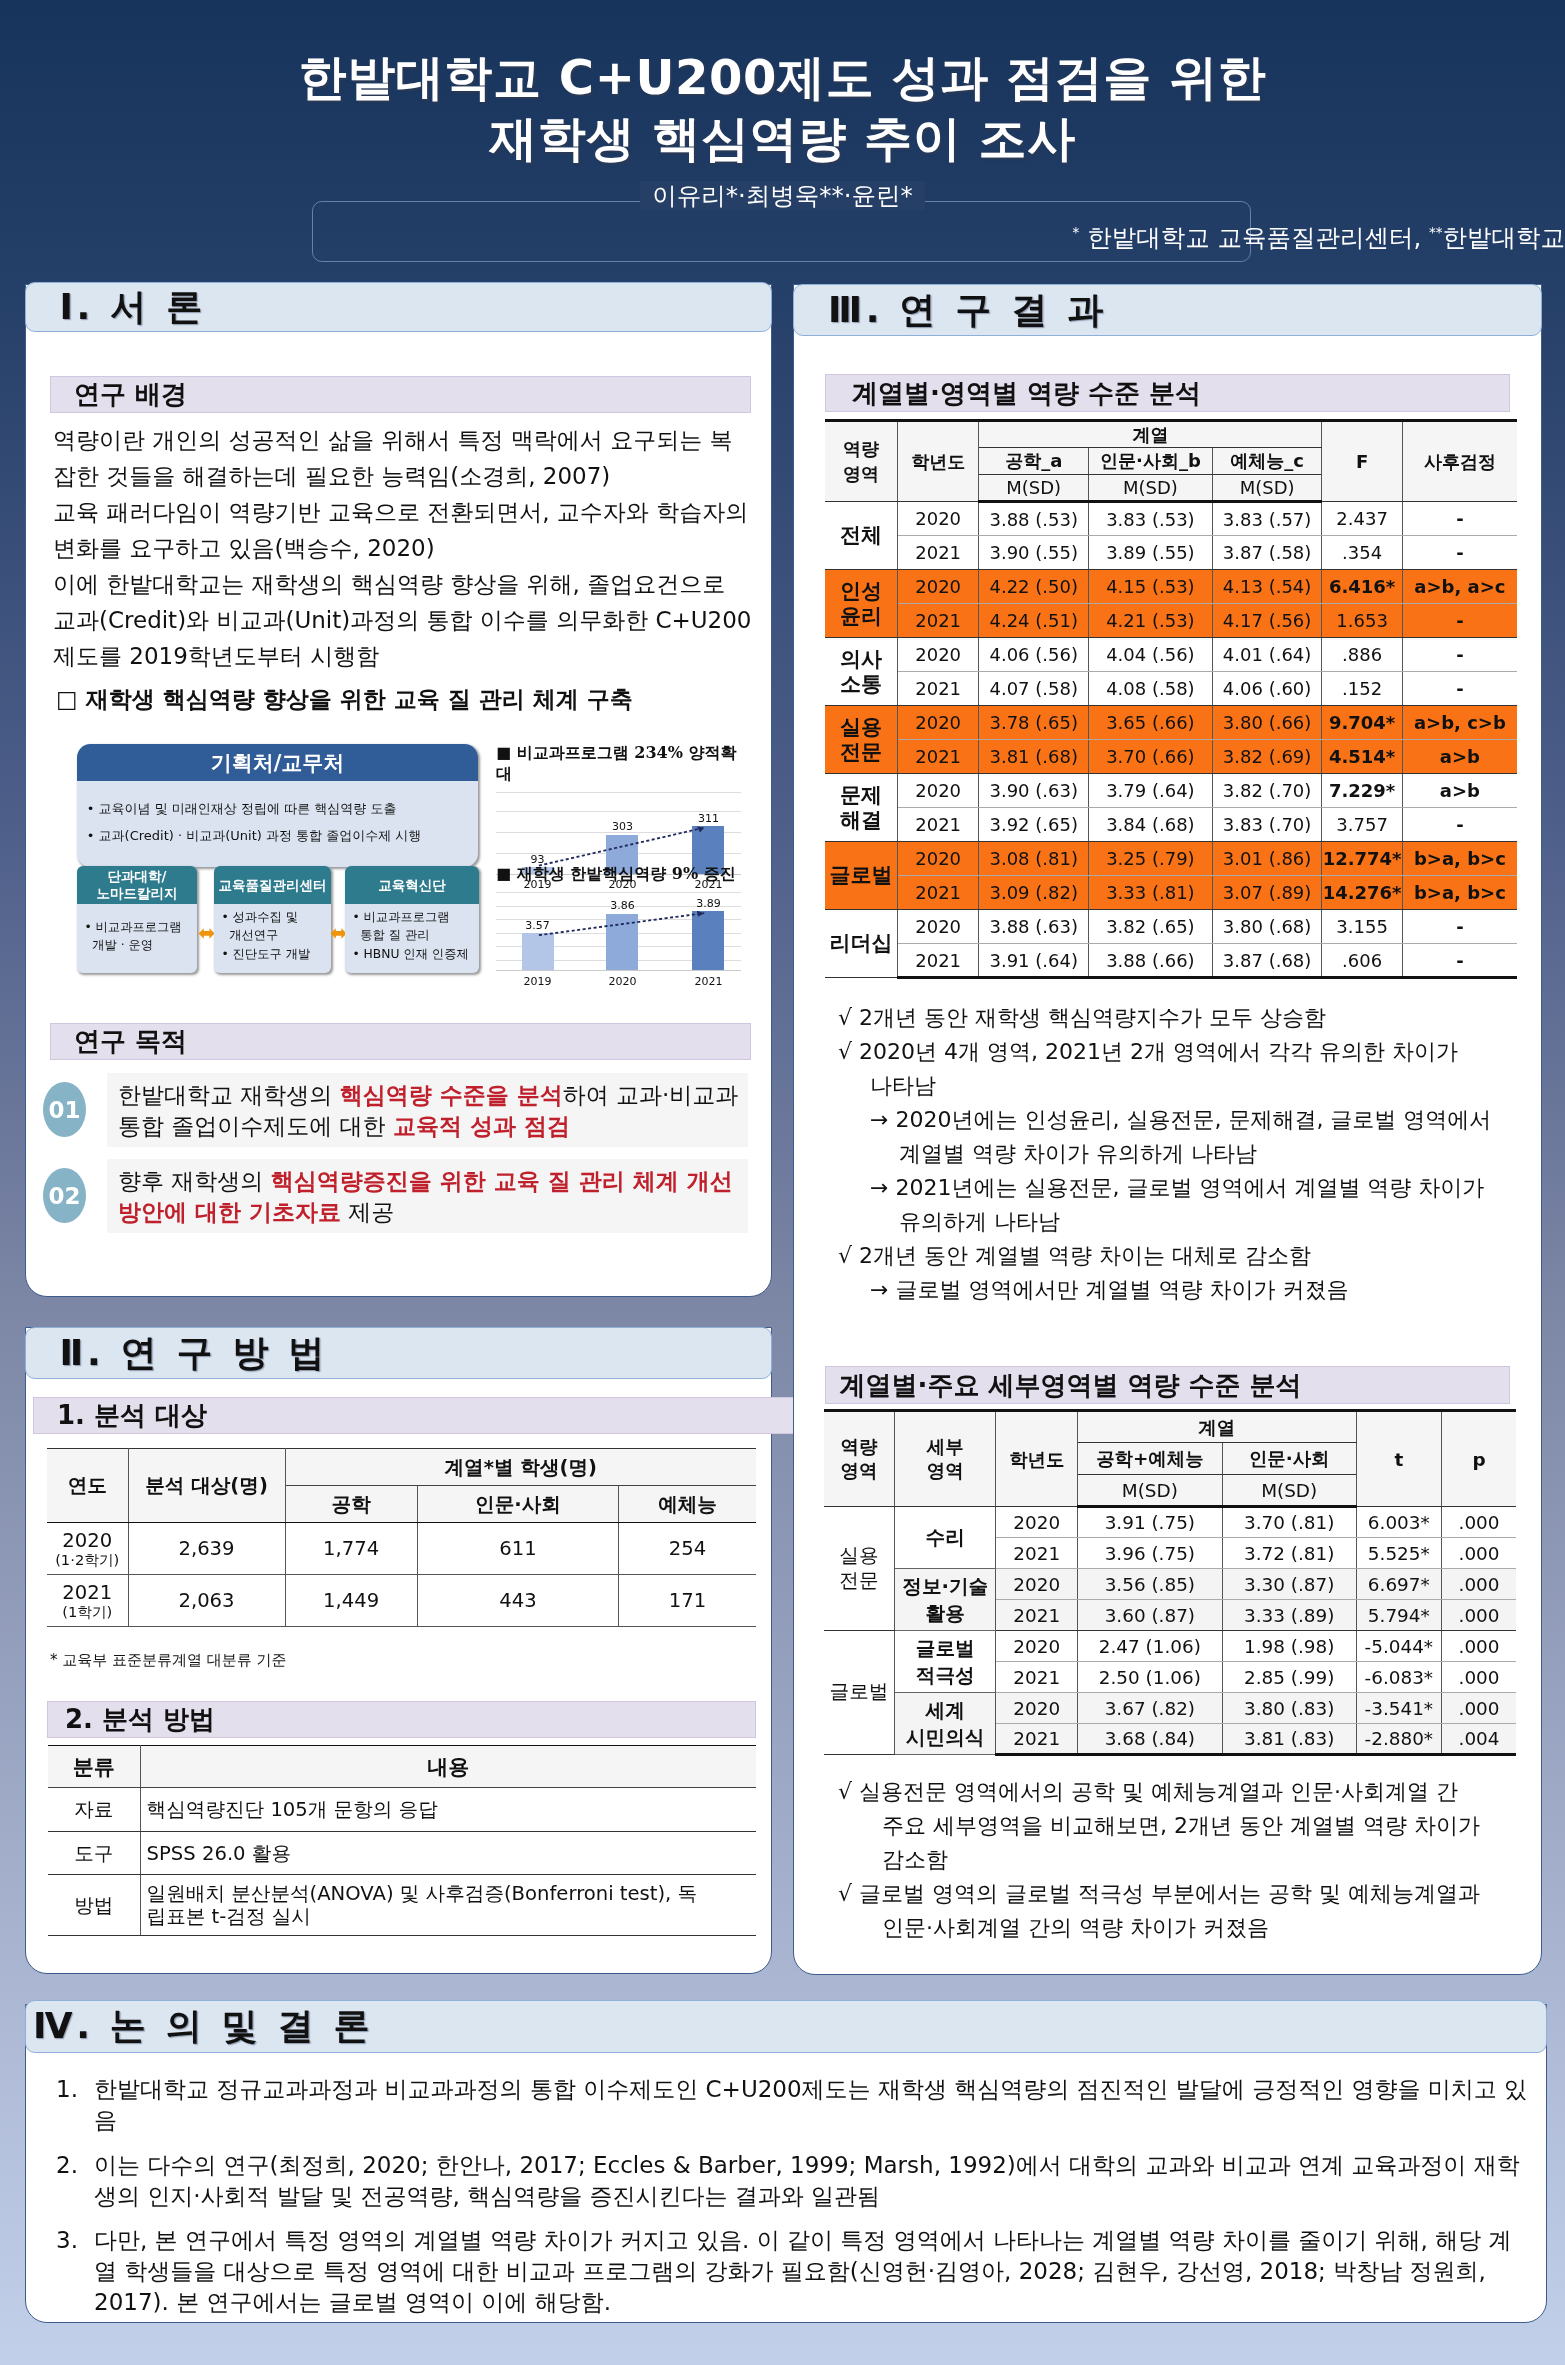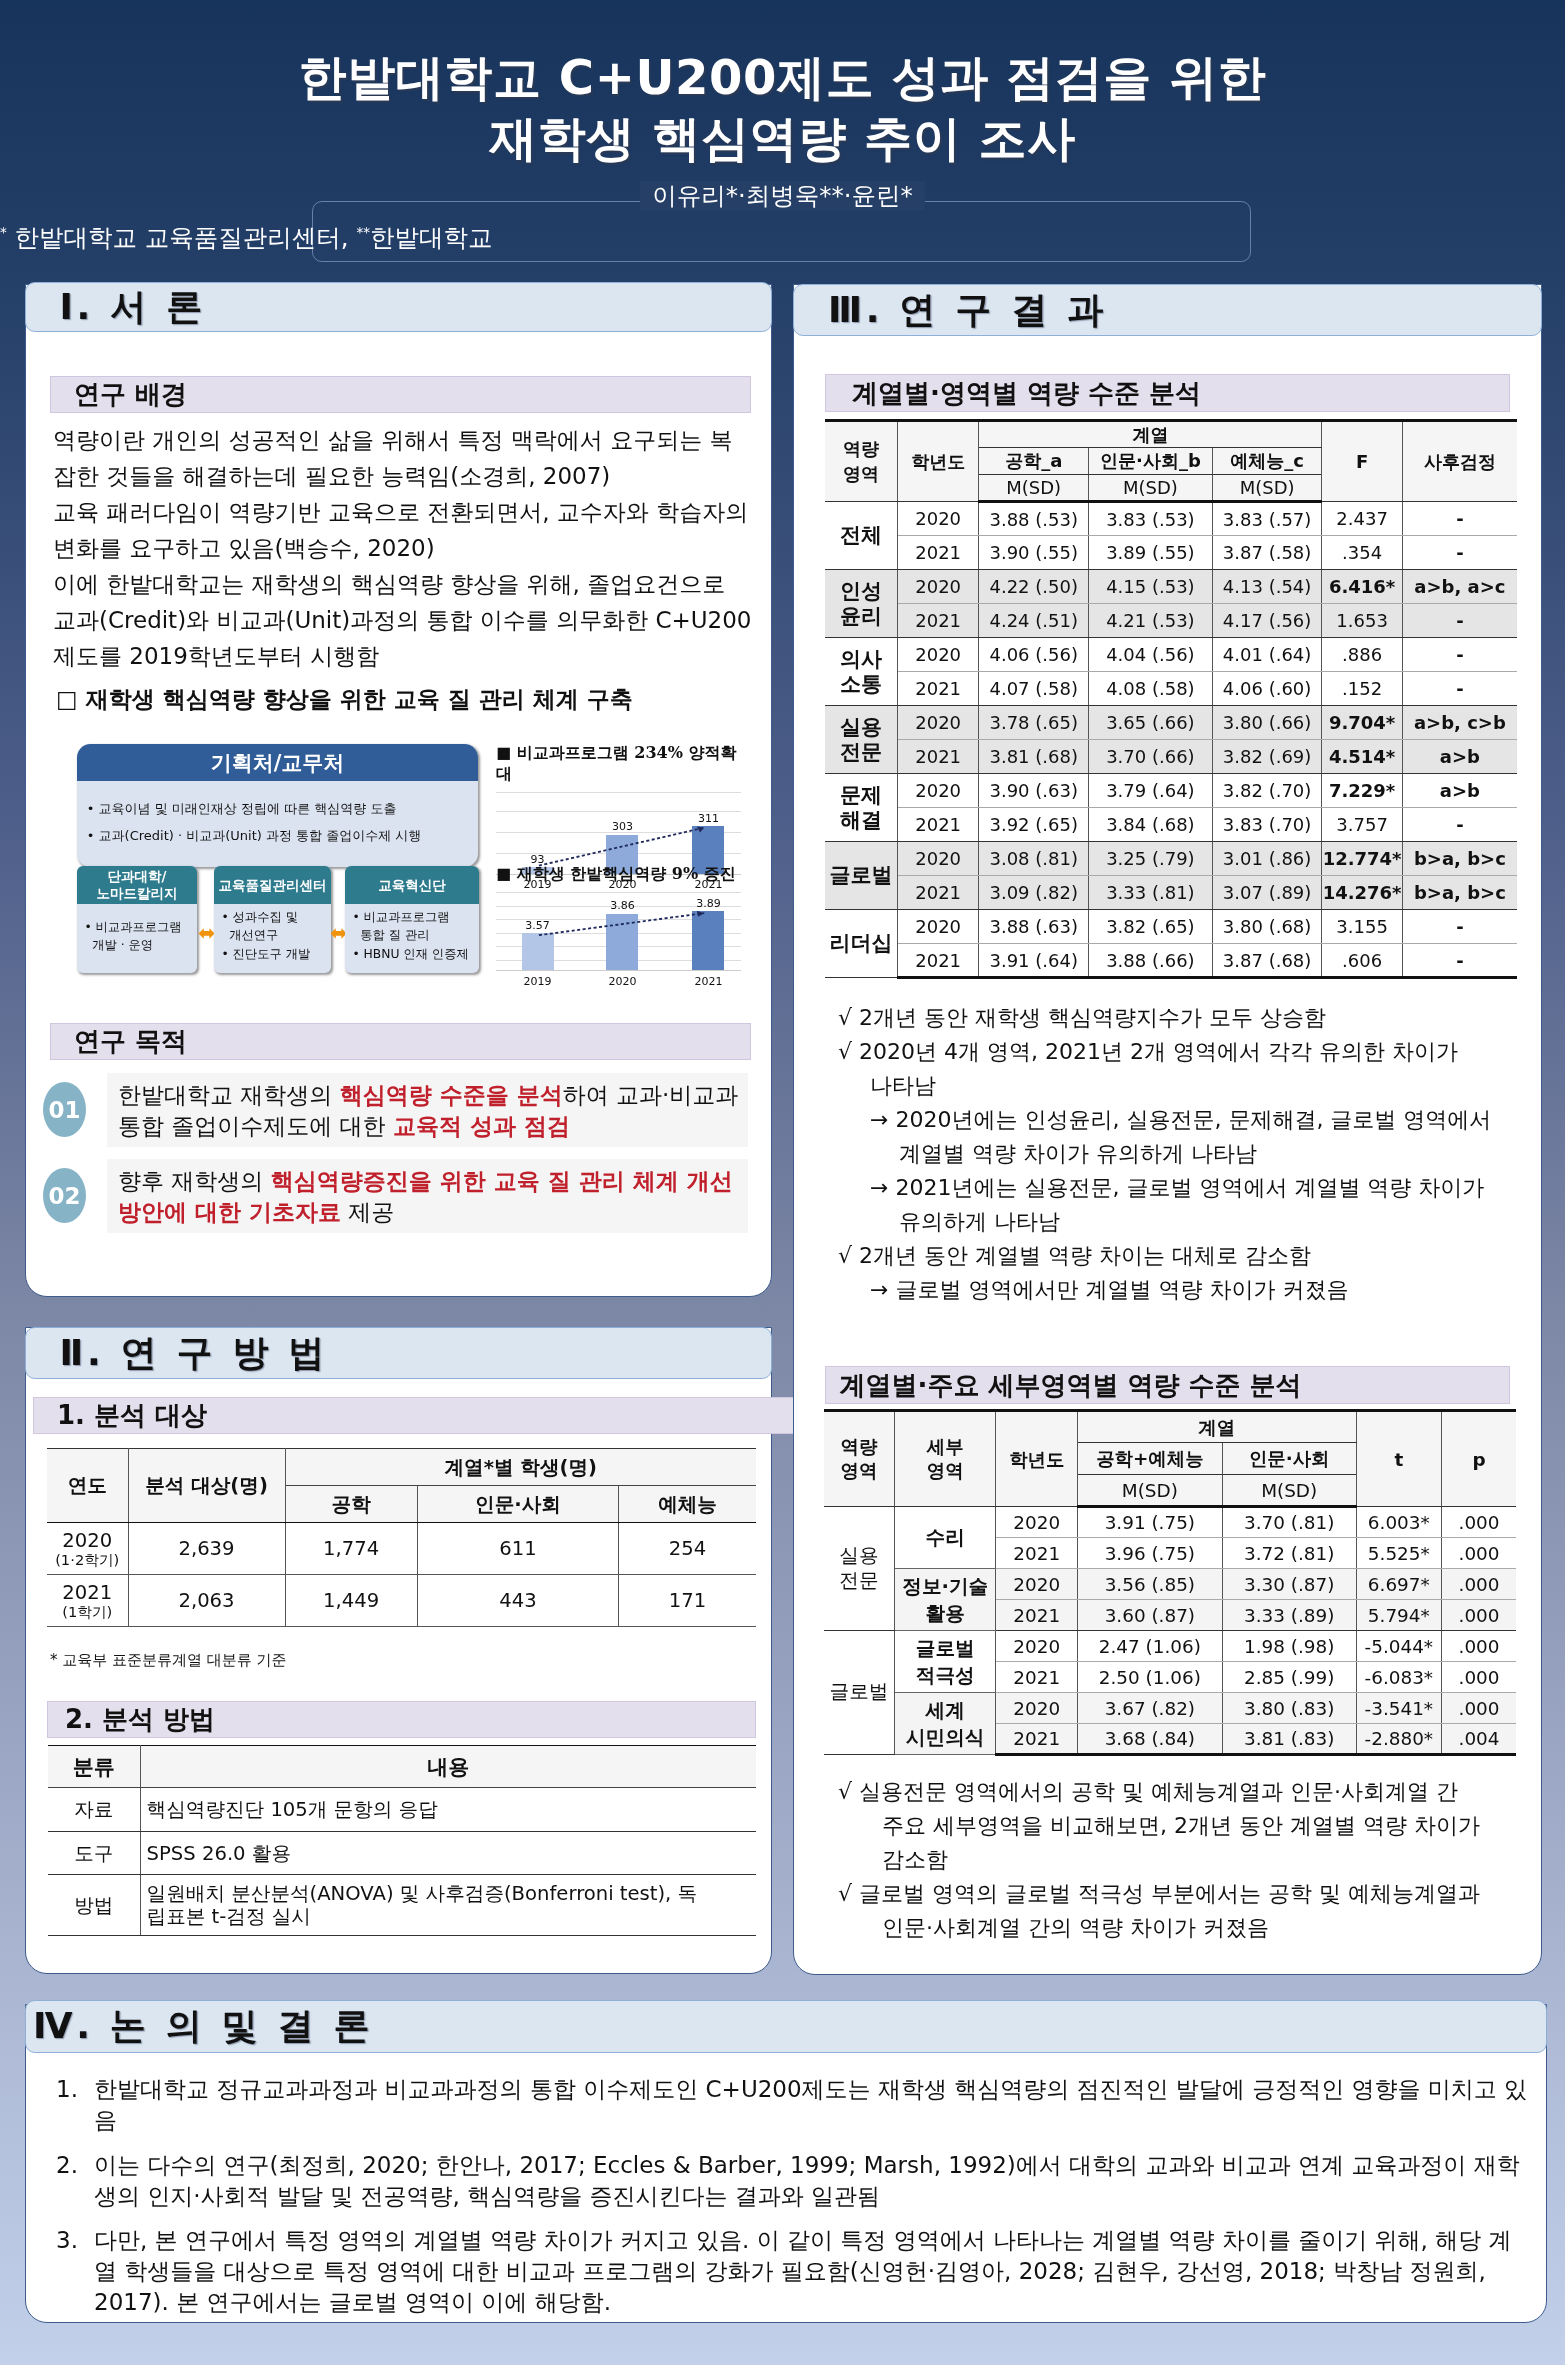--- a/index.html
+++ b/index.html
@@ -5,21 +5,21 @@
 *{box-sizing:border-box;margin:0;padding:0}
 html,body{width:1565px;height:2366px}
 body{font-family:"DejaVu Sans","Liberation Sans",sans-serif;color:#111;
   background:linear-gradient(180deg,#17345c 0%,#243f68 12%,#4e5f8a 35%,#7c86a5 55%,#a5b0cd 80%,#c2d0ea 100%);
   position:relative;overflow:hidden}
 .title{position:absolute;left:0;width:1565px;text-align:center;color:#fff;font-weight:bold;font-size:48px;
   text-shadow:1.8px 1.8px 1.2px #2b3a55;letter-spacing:0.6px}
 .t1{top:46px}.t2{top:107px}
 .authors{position:absolute;top:179px;left:0;width:1565px;text-align:center;color:#fff;font-size:24.5px}
 .affbox{position:absolute;top:201px;left:312px;width:939px;height:61px;border:1.2px solid #6680ab;border-radius:9.8px}
-.aff{position:absolute;top:221px;left:0;width:1565px;text-align:left;color:#fff;font-size:24.5px}
+.aff{position:absolute;top:221px;left:0;width:1565px;text-align:right;color:#fff;font-size:24.5px}
 .aff sup{font-size:13.5px}
 .panel{position:absolute;background:#fff;border:1.8px solid #3d5c8c;border-radius:0 0 22px 22px}
 .sec-head{position:absolute;background:#dce6f1;border:1.2px solid #8eb0d8;border-radius:9.8px;
   font-size:36px;font-weight:bold;padding-left:34px;display:flex;align-items:center;
   text-shadow:1.2px 1.2px 1.2px #8a96ab;letter-spacing:3.7px}
 .sub-head{position:absolute;background:#e4dfec;border:1.8px solid #d0c6df;font-size:26px;font-weight:bold;
   display:flex;align-items:center;padding-left:23px}
 .body-text{position:absolute;font-size:23px;line-height:36px}
 .body-text p{margin:0}
 .check-head{position:absolute;font-size:23px;font-weight:bold}
@@ -59,21 +59,21 @@
 .t-method tr>*:first-child{border-left:none}
 .t-method tr>*:last-child{border-right:none}
 .t-res{left:825px;top:419px;width:692px;font-size:18px}
 .t-res th{height:27px;border-bottom:1.2px solid #333}
 .t-res thead tr:first-child th{border-top:3.1px solid #111}
 .t-res thead tr:last-child th{border-bottom:3.7px solid #111;font-weight:normal}
 .t-res td{height:34px;border-bottom:1.2px solid #aaa}
 .t-res td.dom{font-weight:bold;font-size:21px;line-height:24.5px;border-bottom:1.2px solid #333}
 .t-res td.b{font-weight:bold}
 .t-res tr.grp-end td{border-bottom:1.2px solid #333}
-.t-res tr.shade td{background:#e5e5e5}
+.t-res tr.shade td{background:#f97316}
 .t-res tbody tr:last-child td{border-bottom:3.7px solid #111}
 .t-res tr>*:first-child{border-left:none}
 .t-res tr>*:last-child{border-right:none}
 .t-sub{left:824px;top:1409px;width:692px;font-size:18.4px}
 .t-sub th{height:32px;border-bottom:1.2px solid #333}
 .t-sub thead tr:first-child th{border-top:3.1px solid #111}
 .t-sub thead tr:last-child th{border-bottom:3.1px solid #111;font-weight:normal}
 .t-sub td{height:31px;border-bottom:1.2px solid #aaa}
 .t-sub td.dom{font-size:19.6px;line-height:24.5px;border-bottom:1.2px solid #333;font-weight:normal}
 .t-sub td.sd{font-weight:bold;font-size:19.6px;line-height:27px;border-bottom:1.2px solid #666}

